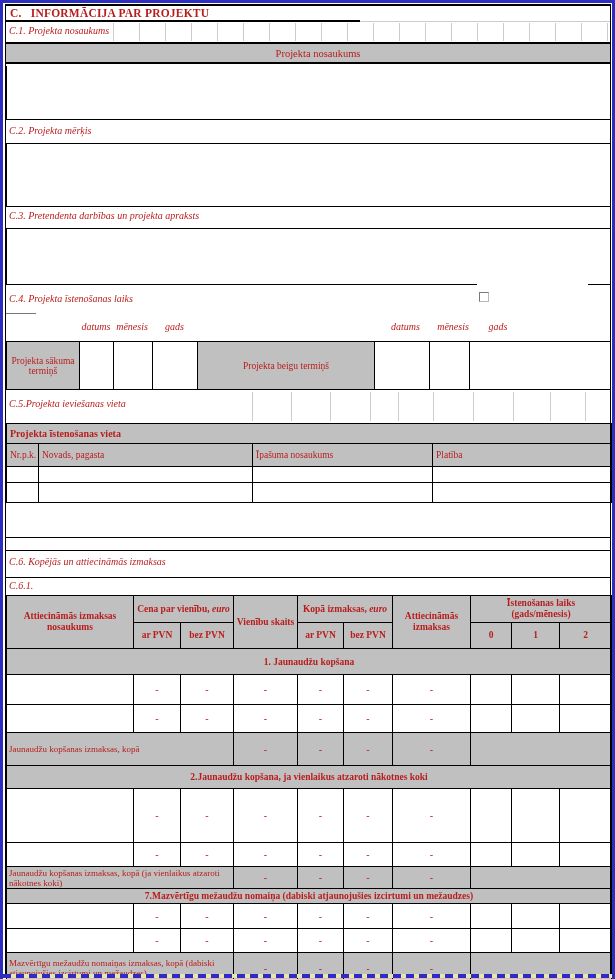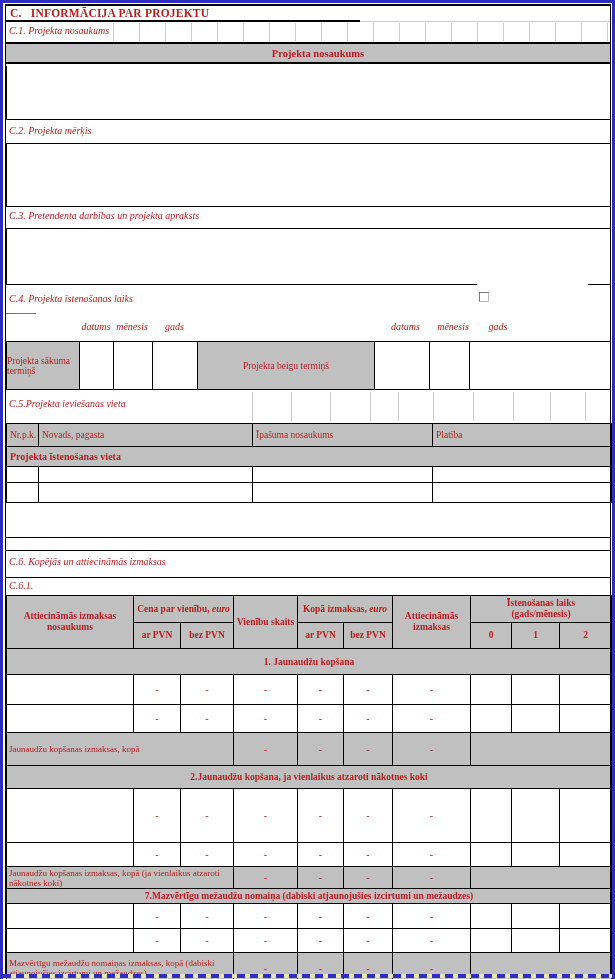--- a/index.html
+++ b/index.html
@@ -16,26 +16,26 @@
          border:1px solid #000;border-top:2px solid #000;pointer-events:none;z-index:4;}
   .abs{position:absolute;}
   .lbl{font-style:italic;font-size:10px;white-space:nowrap;}
   .titl{font-weight:bold;font-size:11.5px;white-space:nowrap;letter-spacing:.2px;}
   .hline{position:absolute;background:#000;height:1px;}
   .fline{position:absolute;background:#cccccc;}
   .box{position:absolute;border:1px solid #000;box-sizing:border-box;background:#fff;}
   .grayband{position:absolute;left:6px;width:605px;background:#c0c0c0;box-sizing:border-box;
             border-top:2px solid #000;border-bottom:2px solid #000;
             display:flex;align-items:center;justify-content:center;
-            font-weight:bold;font-size:10.5px;padding-left:19px;}
+            font-weight:normal;font-size:10.5px;padding-left:19px;}
   
   #daterow{position:absolute;left:6px;top:341px;width:605px;height:49px;display:flex;
            border:1px solid #000;box-sizing:border-box;}
   #daterow .dc{border-right:1px solid #000;box-sizing:border-box;height:100%;
-               display:flex;align-items:center;justify-content:center;text-align:left;
+               display:flex;align-items:center;justify-content:center;text-align:center;
                font-size:9.5px;background:#fff;}
   #daterow .dc:last-child{border-right:none;}
   #daterow .dg{background:#c0c0c0;}
   .dlab{position:absolute;top:321px;font-style:italic;font-size:10px;text-align:center;}
   
   table{border-collapse:collapse;table-layout:fixed;}
   td{border:1px solid #000;padding:0;overflow:hidden;}
   #loctable{position:absolute;left:6px;top:423px;width:605px;}
   #loctable td{font-size:9.5px;padding-left:3px;background:#fff;}
   #loctable .lb{background:#c0c0c0;font-weight:bold;font-size:10px;}
@@ -134,29 +134,29 @@
     </div>
 
   <table id="loctable">
     <colgroup>
         <col style="width:32px">
         <col style="width:214px">
         <col style="width:180px">
         <col style="width:179px">
       </colgroup>
     <tbody>
-        <tr style="height:23px;">
+        <tr style="height:20px;">
+          <td colspan="4" class="lb">Projekta īstenošanas vieta</td>
+        </tr>
+    <tr style="height:23px;">
       <td class="lh">Nr.p.k.</td>
       <td class="lh">Novads, pagasta</td>
       <td class="lh">Īpašuma nosaukums</td>
       <td class="lh">Platība</td>
     </tr>
-    <tr style="height:20px;">
-          <td colspan="4" class="lb">Projekta īstenošanas vieta</td>
-        </tr>
     <tr style="height:16px;">
       <td></td>
           <td></td>
       <td></td>
           <td></td>
     </tr>
     <tr style="height:20px;">
       <td></td>
           <td></td>
       <td></td>

